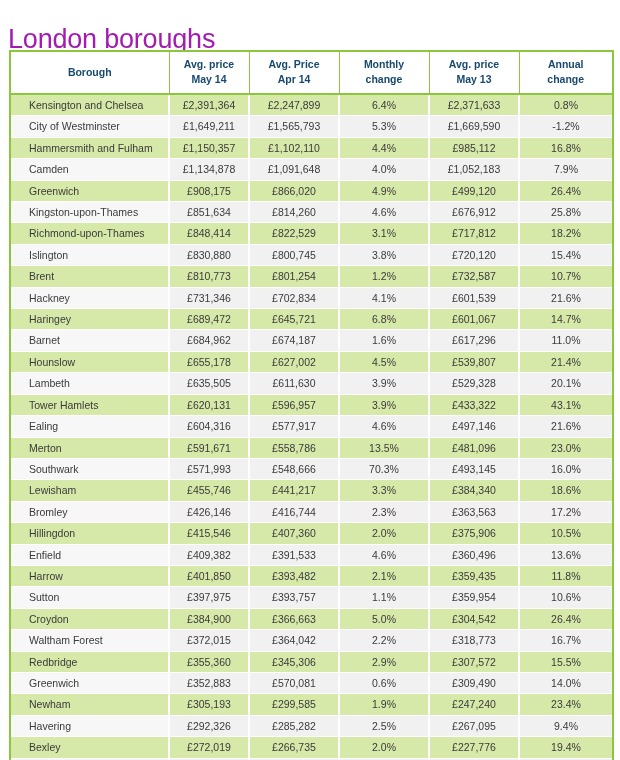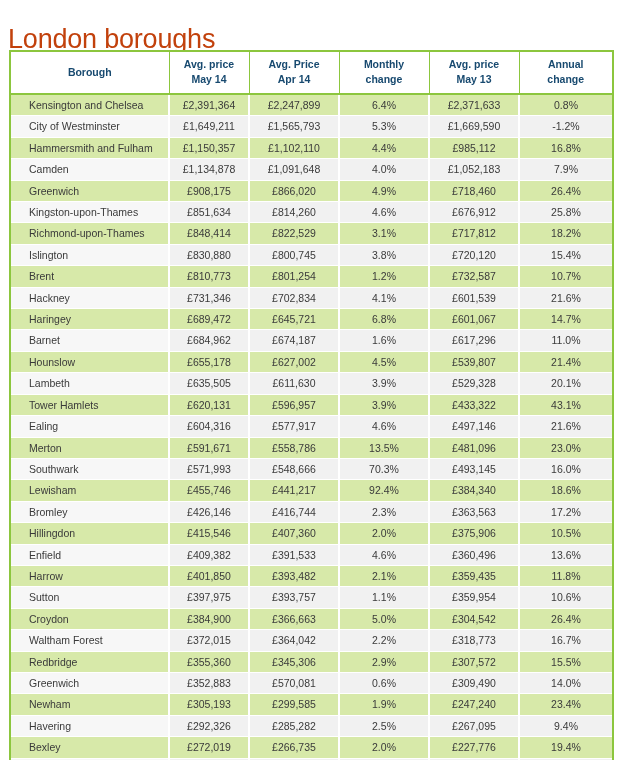--- a/index.html
+++ b/index.html
@@ -13,21 +13,21 @@
     font-family: "Liberation Sans", sans-serif;
     overflow: hidden;
   }
 
   #page-title {
     position: absolute;
     left: 8px;
     top: 1px;
     font-size: 27px;
     font-weight: 400;
-    color: #c2410c;
+    color: #a21caf;
     letter-spacing: -0.2px;
     line-height: 40px;
     white-space: nowrap;
   }
 
   #price-table-wrap {
     position: absolute;
     left: 9px;
     top: 50px;
     width: 603px;
@@ -159,21 +159,21 @@
           <td class="col-num">£1,091,648</td>
           <td class="col-num">4.0%</td>
           <td class="col-num">£1,052,183</td>
           <td class="col-num">7.9%</td>
         </tr>
         <tr class="row-green">
           <td class="col-borough">Greenwich</td>
           <td class="col-num">£908,175</td>
           <td class="col-num">£866,020</td>
           <td class="col-num">4.9%</td>
-          <td class="col-num">£718,460</td>
+          <td class="col-num">£499,120</td>
           <td class="col-num">26.4%</td>
         </tr>
         <tr class="row-plain">
           <td class="col-borough">Kingston-upon-Thames</td>
           <td class="col-num">£851,634</td>
           <td class="col-num">£814,260</td>
           <td class="col-num">4.6%</td>
           <td class="col-num">£676,912</td>
           <td class="col-num">25.8%</td>
         </tr>
@@ -270,21 +270,21 @@
           <td class="col-num">£571,993</td>
           <td class="col-num">£548,666</td>
           <td class="col-num">70.3%</td>
           <td class="col-num">£493,145</td>
           <td class="col-num">16.0%</td>
         </tr>
         <tr class="row-green">
           <td class="col-borough">Lewisham</td>
           <td class="col-num">£455,746</td>
           <td class="col-num">£441,217</td>
-          <td class="col-num">92.4%</td>
+          <td class="col-num">3.3%</td>
           <td class="col-num">£384,340</td>
           <td class="col-num">18.6%</td>
         </tr>
         <tr class="row-plain">
           <td class="col-borough">Bromley</td>
           <td class="col-num">£426,146</td>
           <td class="col-num">£416,744</td>
           <td class="col-num">2.3%</td>
           <td class="col-num">£363,563</td>
           <td class="col-num">17.2%</td>

